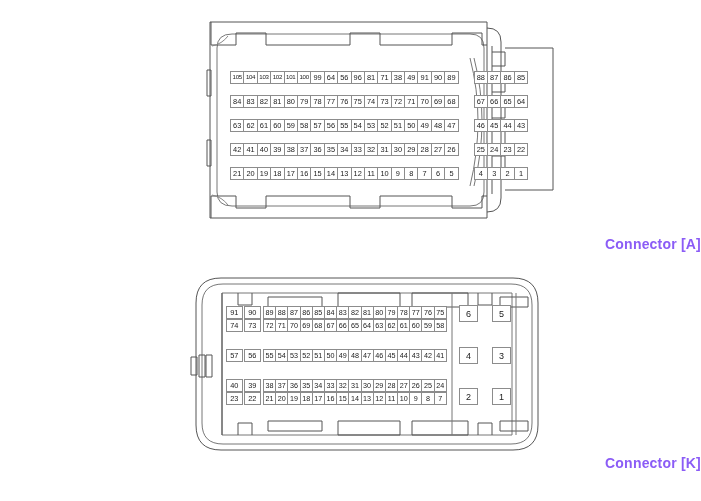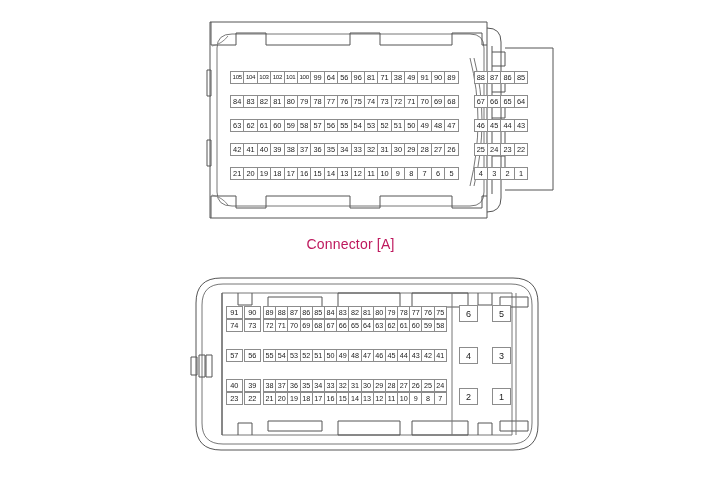--- a/index.html
+++ b/index.html
@@ -29,24 +29,24 @@
   .svg-shell {
     position: absolute;
     left: 0;
     top: 0;
     overflow: visible;
   }
 
   .caption {
     position: absolute;
     width: 100%;
-    text-align: center;
+    text-align: right;
     font-size: 14px;
-    font-weight: normal;
-    color: #be185d;
+    font-weight: bold;
+    color: #8b5cf6;
     letter-spacing: 0.2px;
   }
 
   
   .row {
     position: absolute;
     display: flex;
     align-items: stretch;
   }
   .cell {
@@ -416,15 +416,16 @@
 
     <div class="k-big-grid" style="left:0; top:0; width:701px; height:236px;">
       <div class="k-big" style="left:459px; top:40px;">6</div>
       <div class="k-big" style="left:492px; top:40px;">5</div>
       <div class="k-big" style="left:459px; top:82px;">4</div>
       <div class="k-big" style="left:492px; top:82px;">3</div>
       <div class="k-big" style="left:459px; top:123px;">2</div>
       <div class="k-big" style="left:492px; top:123px;">1</div>
     </div>
 
+    <div class="caption" style="top:190px; left:0;">Connector [K]</div>
   </div>
 
 </div>
 
 </body></html>

